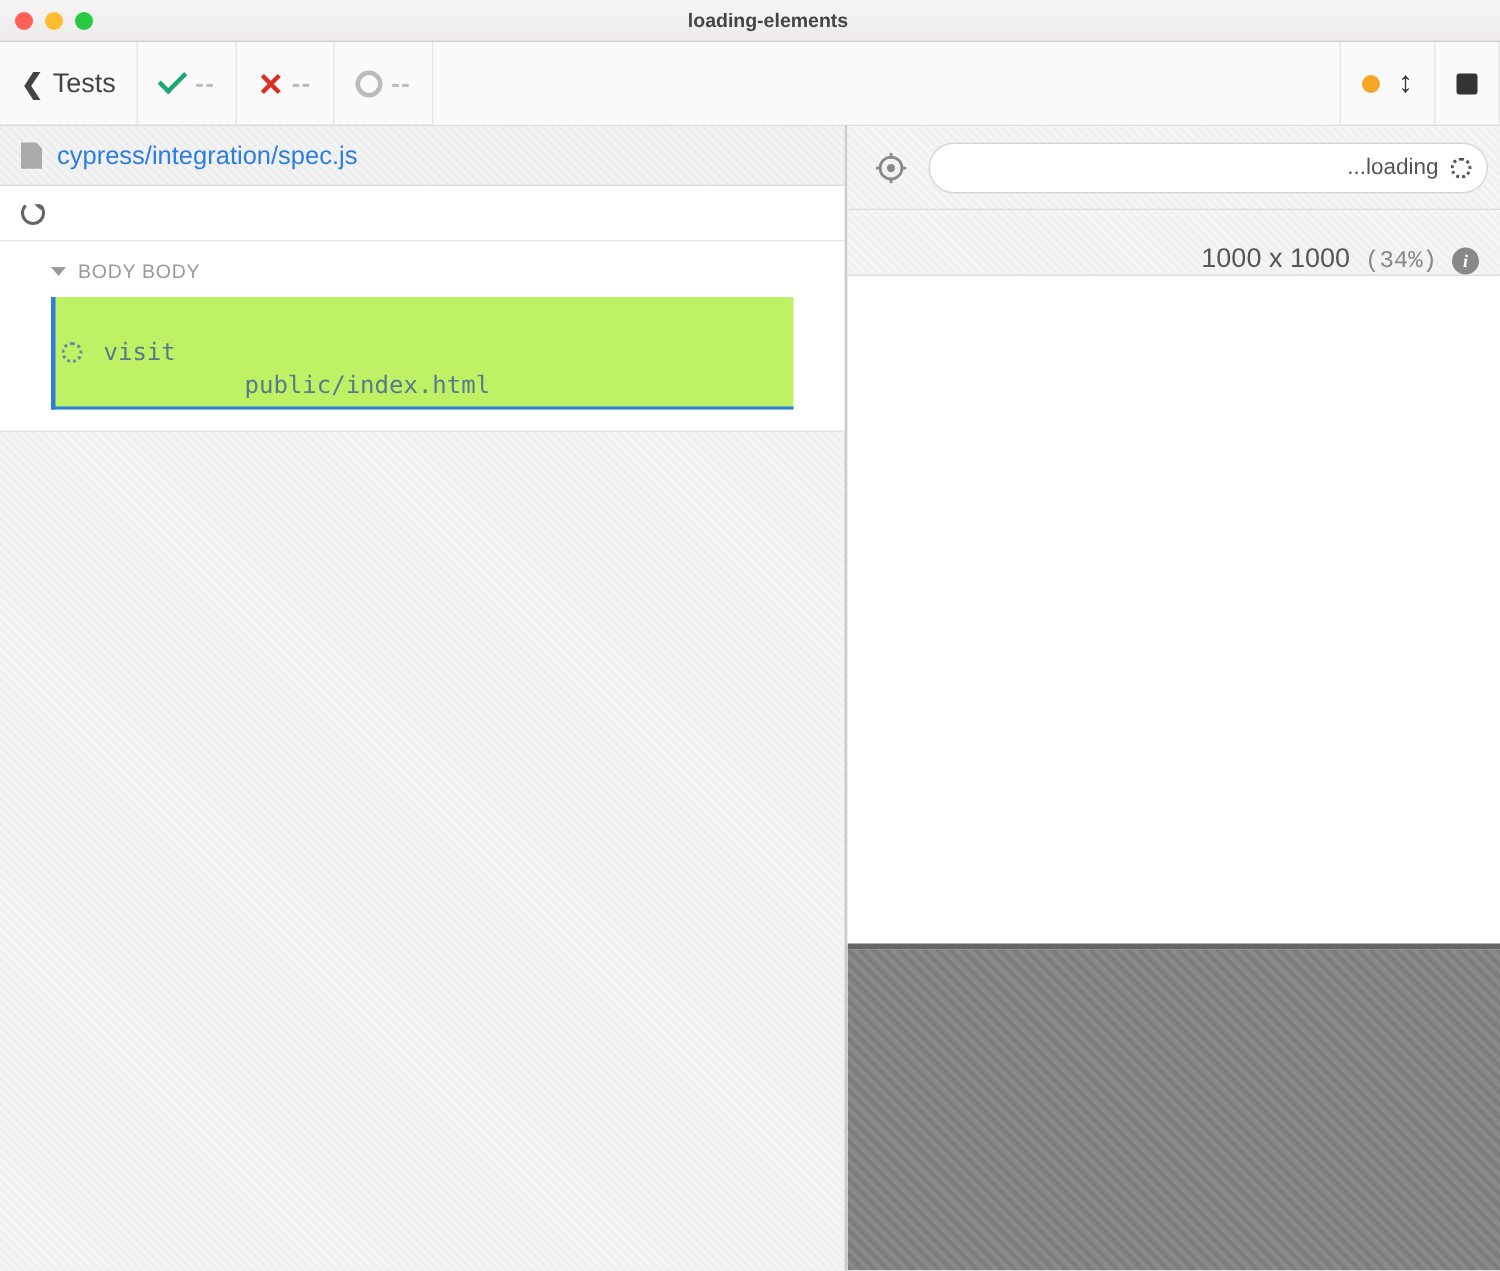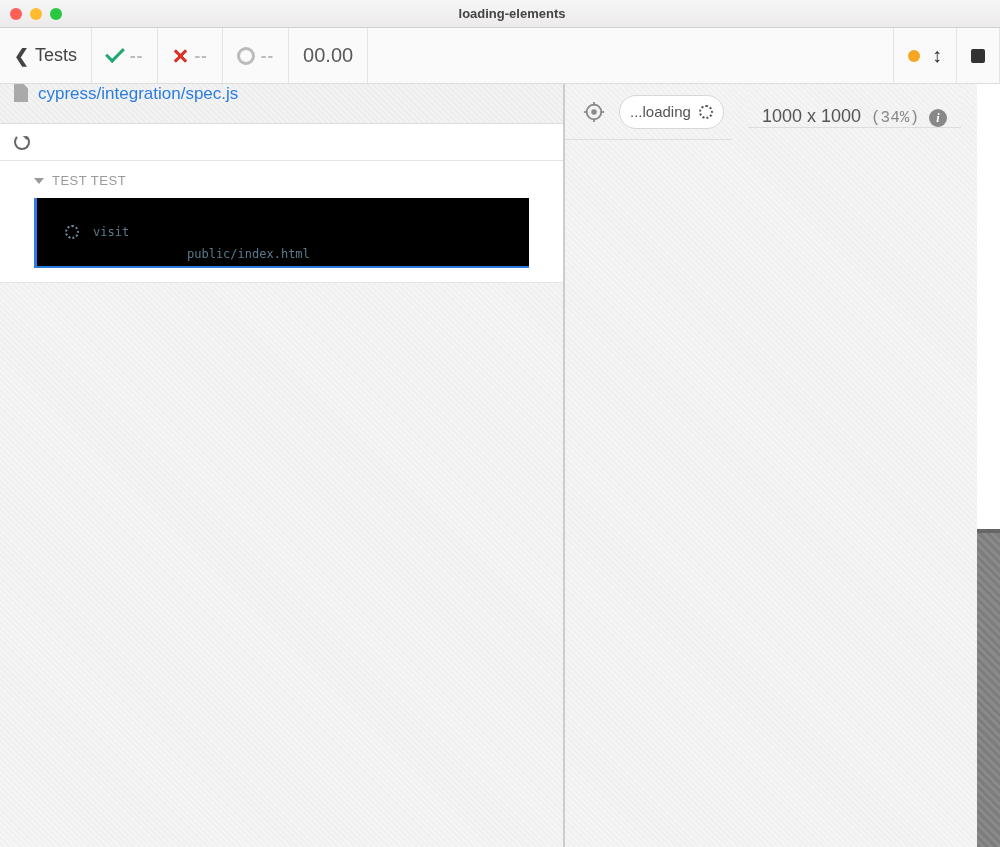--- a/index.html
+++ b/index.html
@@ -25,38 +25,38 @@
   .dashes { color: #bbb; font-weight: 600; letter-spacing: 1px; }
   .timer { color: #5a5a5a; font-weight: 500; font-size: 20px; }
   .tool-spacer { flex: 1; background: #fafafa; }
   .amber-dot { width: 12px; height: 12px; border-radius: 50%; background: #f5a623; display: inline-block; }
   .updown { font-size: 20px; font-weight: 700; color: #333; }
   .stop-sq { width: 14px; height: 14px; background: #333; border-radius: 2px; display: inline-block; }
 
   
   .main { display: flex; height: calc(847px - 28px - 56px); }
   .reporter { width: 565px; border-right: 2px solid #ccc; display: flex; flex-direction: column; background-image: repeating-linear-gradient(45deg,#f5f5f5 0,#f5f5f5 2px,#f0f0f0 2px,#f0f0f0 4px); }
-  .aut { flex: 1; display: flex; flex-direction: row; background-image: repeating-linear-gradient(45deg,#f5f5f5 0,#f5f5f5 2px,#f0f0f0 2px,#f0f0f0 4px); gap: 16px; }
+  .aut { flex: 1; display: flex; flex-direction: column; background-image: repeating-linear-gradient(45deg,#f5f5f5 0,#f5f5f5 2px,#f0f0f0 2px,#f0f0f0 4px); }
 
   
-  .spec-header { height: 40px; background-image: repeating-linear-gradient(45deg,#f3f3f3 0,#f3f3f3 2px,#ededed 2px,#ededed 4px); display: flex; padding: 0 14px; gap: 10px; border-bottom: 1px solid #ddd; }
+  .spec-header { height: 40px; background-image: repeating-linear-gradient(45deg,#f3f3f3 0,#f3f3f3 2px,#ededed 2px,#ededed 4px); display: flex; align-items: center; padding: 0 14px; gap: 10px; border-bottom: 1px solid #ddd; }
   .file-icon { width: 14px; height: 18px; background: #aaa; clip-path: polygon(0 0, 70% 0, 100% 25%, 100% 100%, 0 100%); }
   .spec-path { color: #2b7de1; font-size: 17px; }
 
   
   .test-row { background: #fff; padding: 10px 14px; display: flex; align-items: center; gap: 10px; border-bottom: 1px solid #e5e5e5; color: #555; font-size: 17px; }
   .refresh-icon { width: 16px; height: 16px; border: 2px solid #666; border-radius: 50%; border-top-color: transparent; position: relative; }
   .refresh-icon::after { content: ""; position: absolute; top: -3px; right: -2px; border: 3px solid transparent; border-bottom-color: #666; transform: rotate(40deg); }
 
   
   .test-body { background: #fff; padding: 6px 0 14px 0; border-bottom: 1px solid #e5e5e5; }
   .test-body-label { font-size: 13px; letter-spacing: 0.5px; color: #9a9a9a; padding: 6px 34px; display: flex; align-items: center; gap: 8px; }
   .caret-down { width: 0; height: 0; border-left: 5px solid transparent; border-right: 5px solid transparent; border-top: 6px solid #9a9a9a; }
 
-  .command-row { margin: 4px 34px 0 34px; border-left: 3px solid #2b7de1; background: #000000; display: flex; align-items: center; padding: 5px 28px; gap: 14px; font-family: ui-monospace, Menlo, Consolas, monospace; font-size: 12px; color: #5a7a8c; border-bottom: 2px solid #2b7de1; }
+  .command-row { margin: 4px 34px 0 34px; border-left: 3px solid #2b7de1; background: #bef264; display: flex; align-items: center; padding: 5px 4px; gap: 14px; font-family: ui-monospace, Menlo, Consolas, monospace; font-size: 16px; color: #5a7a8c; border-bottom: 2px solid #2b7de1; }
   .cmd-spinner { width: 14px; height: 14px; border: 2px dotted #6a8aa0; border-radius: 50%; }
   .cmd-name { min-width: 80px; }
   .cmd-arg { color: #5a7a8c; margin-top: 44px; }
 
   
   .aut-top { height: 56px; display: flex; align-items: center; padding: 0 8px 0 18px; gap: 14px; background-image: repeating-linear-gradient(45deg,#f5f5f5 0,#f5f5f5 2px,#f0f0f0 2px,#f0f0f0 4px); border-bottom: 1px solid #ddd; }
   .selector-icon svg { display: block; }
   .url-bar { flex: 1; height: 34px; background: #fff; border: 1px solid #d7d7d7; border-radius: 18px; display: flex; align-items: center; justify-content: flex-end; padding: 0 10px; gap: 8px; color: #555; font-size: 15px; }
   .url-spinner { width: 14px; height: 14px; border: 2px dotted #555; border-radius: 50%; }
 
@@ -99,23 +99,20 @@
     <span class="dashes">--</span>
   </div>
   <div class="tool-cell fail">
     <span class="x-icon"></span>
     <span class="dashes">--</span>
   </div>
   <div class="tool-cell pending">
     <span class="circle-icon"></span>
     <span class="dashes">--</span>
   </div>
-  <div class="tool-cell timer">
-    <span>00.00</span>
-  </div>
   <div class="tool-spacer"></div>
   <div class="tool-cell" style="gap:12px;border-left:1px solid #e5e5e5">
     <span class="amber-dot"></span>
     <span class="updown">↕</span>
   </div>
   <div class="tool-cell">
     <span class="stop-sq"></span>
   </div>
 </div>
 
@@ -127,21 +124,21 @@
       <span class="spec-path">cypress/integration/spec.js</span>
     </div>
 
     <div class="test-row">
       <span class="refresh-icon"></span>
     </div>
 
     <div class="test-body">
       <div class="test-body-label">
         <span class="caret-down"></span>
-        <span>TEST TEST</span>
+        <span>BODY BODY</span>
       </div>
       <div class="command-row">
         <span class="cmd-spinner"></span>
         <span class="cmd-name">visit</span>
         <span class="cmd-arg">public/index.html</span>
       </div>
     </div>
   </div>
 
   <div class="aut">

